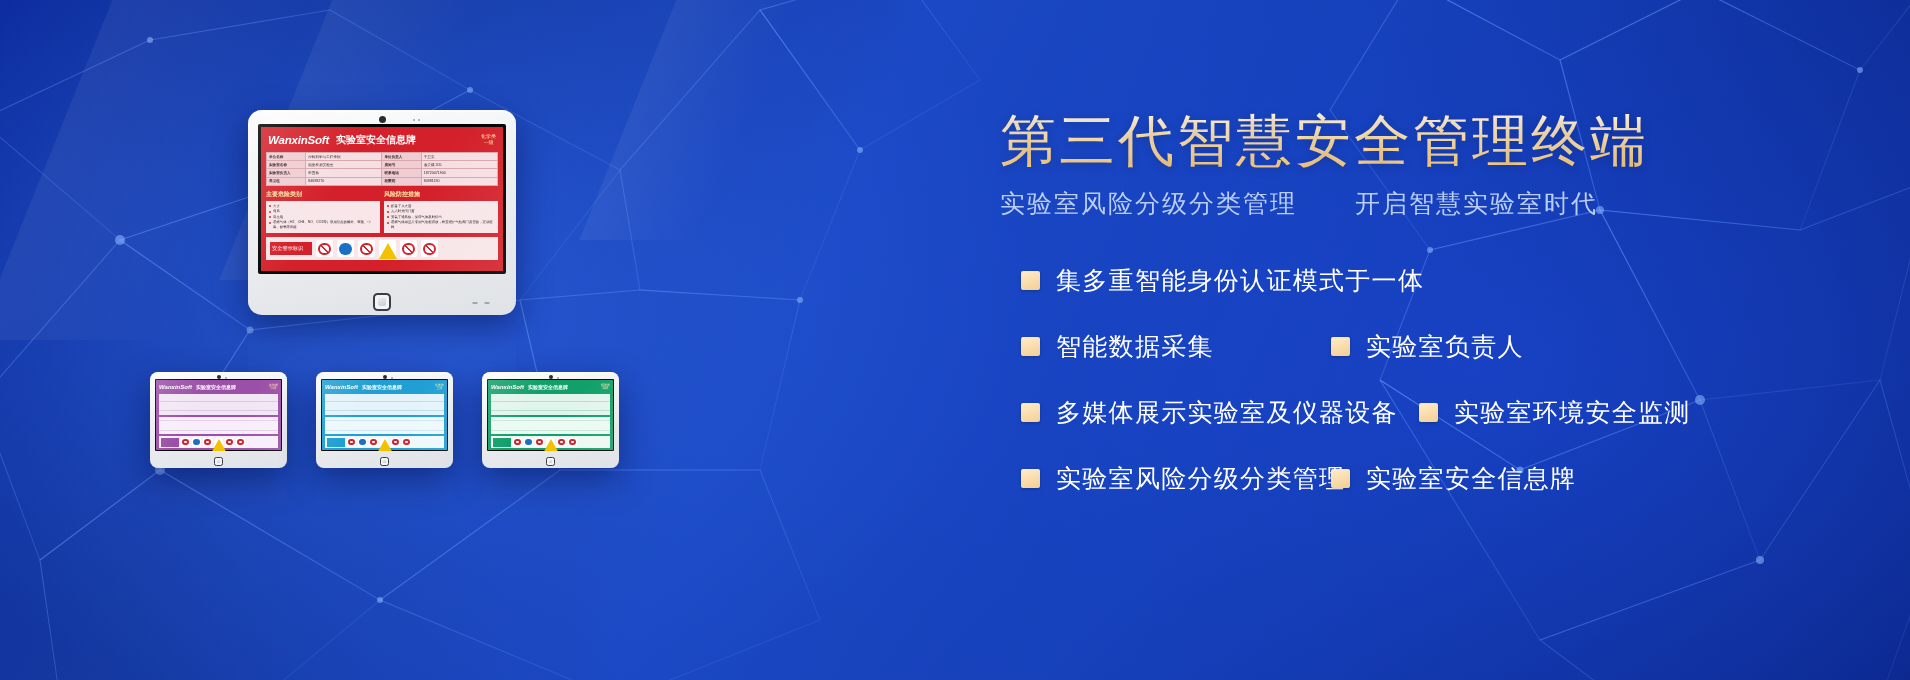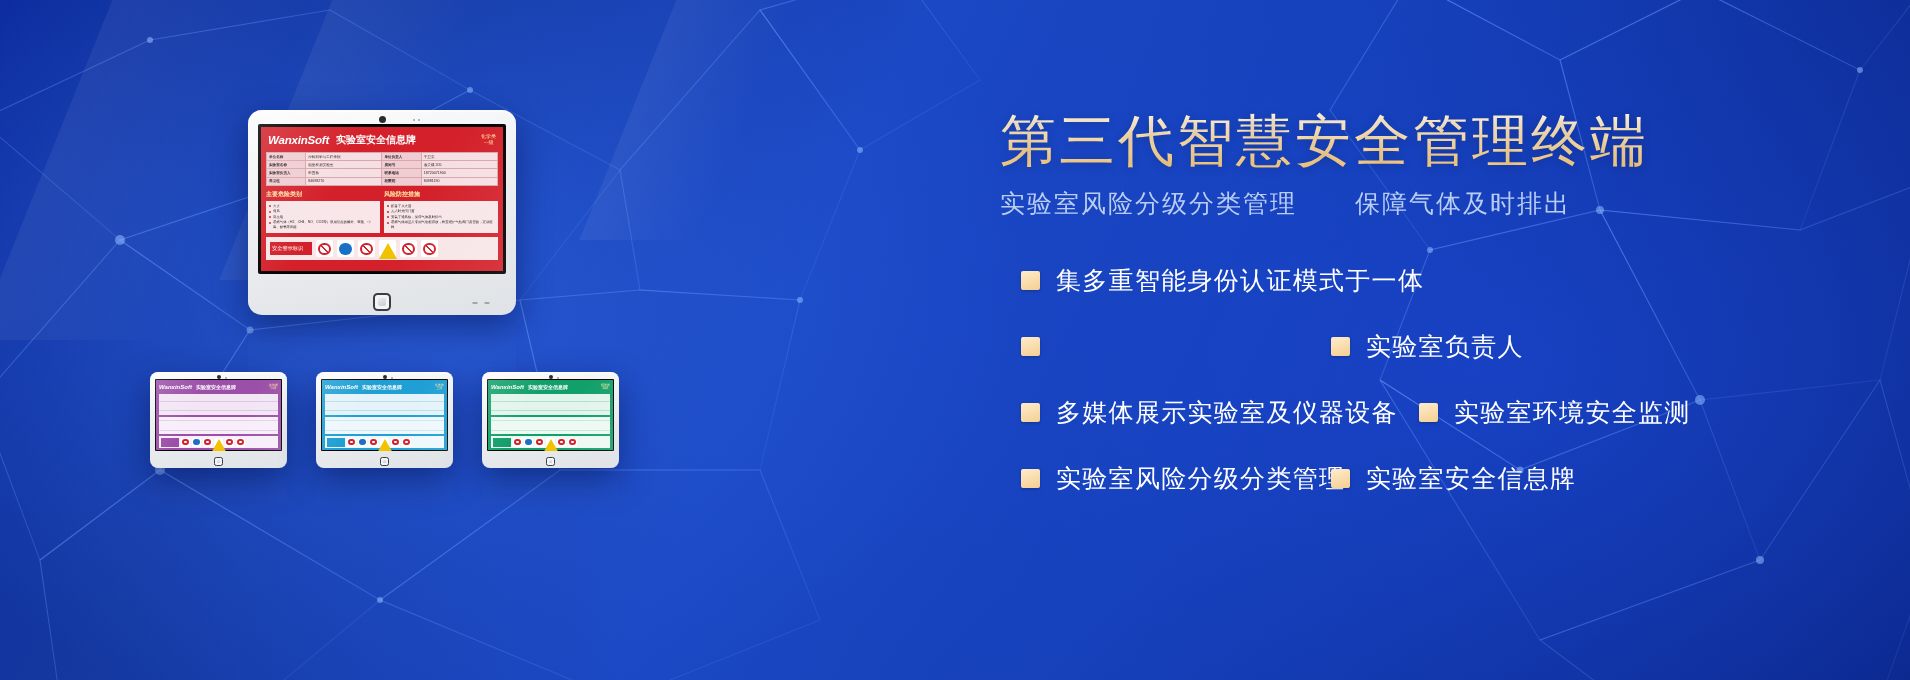--- a/index.html
+++ b/index.html
@@ -406,34 +406,35 @@
     </div>
     <div class="reflect" style="left:0; top:98px; width:137px; height:55px;
                 background:linear-gradient(180deg,rgba(140,225,190,.5),rgba(120,160,240,0)); border-radius:8px;"></div>
   </div>
 
   <div id="copy">
     <div id="title">第三代智慧安全管理终端</div>
     <div id="subtitle">
       <span>实验室风险分级分类管理</span>
       <span class="gap"></span>
-      <span>保障气体及时排出</span>
+      <span>开启智慧实验室时代</span>
     </div>
 
     <div id="features">
       <div class="frow">
         <div class="fitem c1" style="width:auto;">
           <span class="bullet"></span>
           <span class="flabel">集多重智能身份认证模式于一体</span>
         </div>
       </div>
 
       <div class="frow">
         <div class="fitem c1">
           <span class="bullet"></span>
+          <span class="flabel">智能数据采集</span>
         </div>
         <div class="fitem">
           <span class="bullet"></span>
           <span class="flabel">实验室负责人</span>
         </div>
       </div>
 
       <div class="frow">
         <div class="fitem">
           <span class="bullet"></span>

